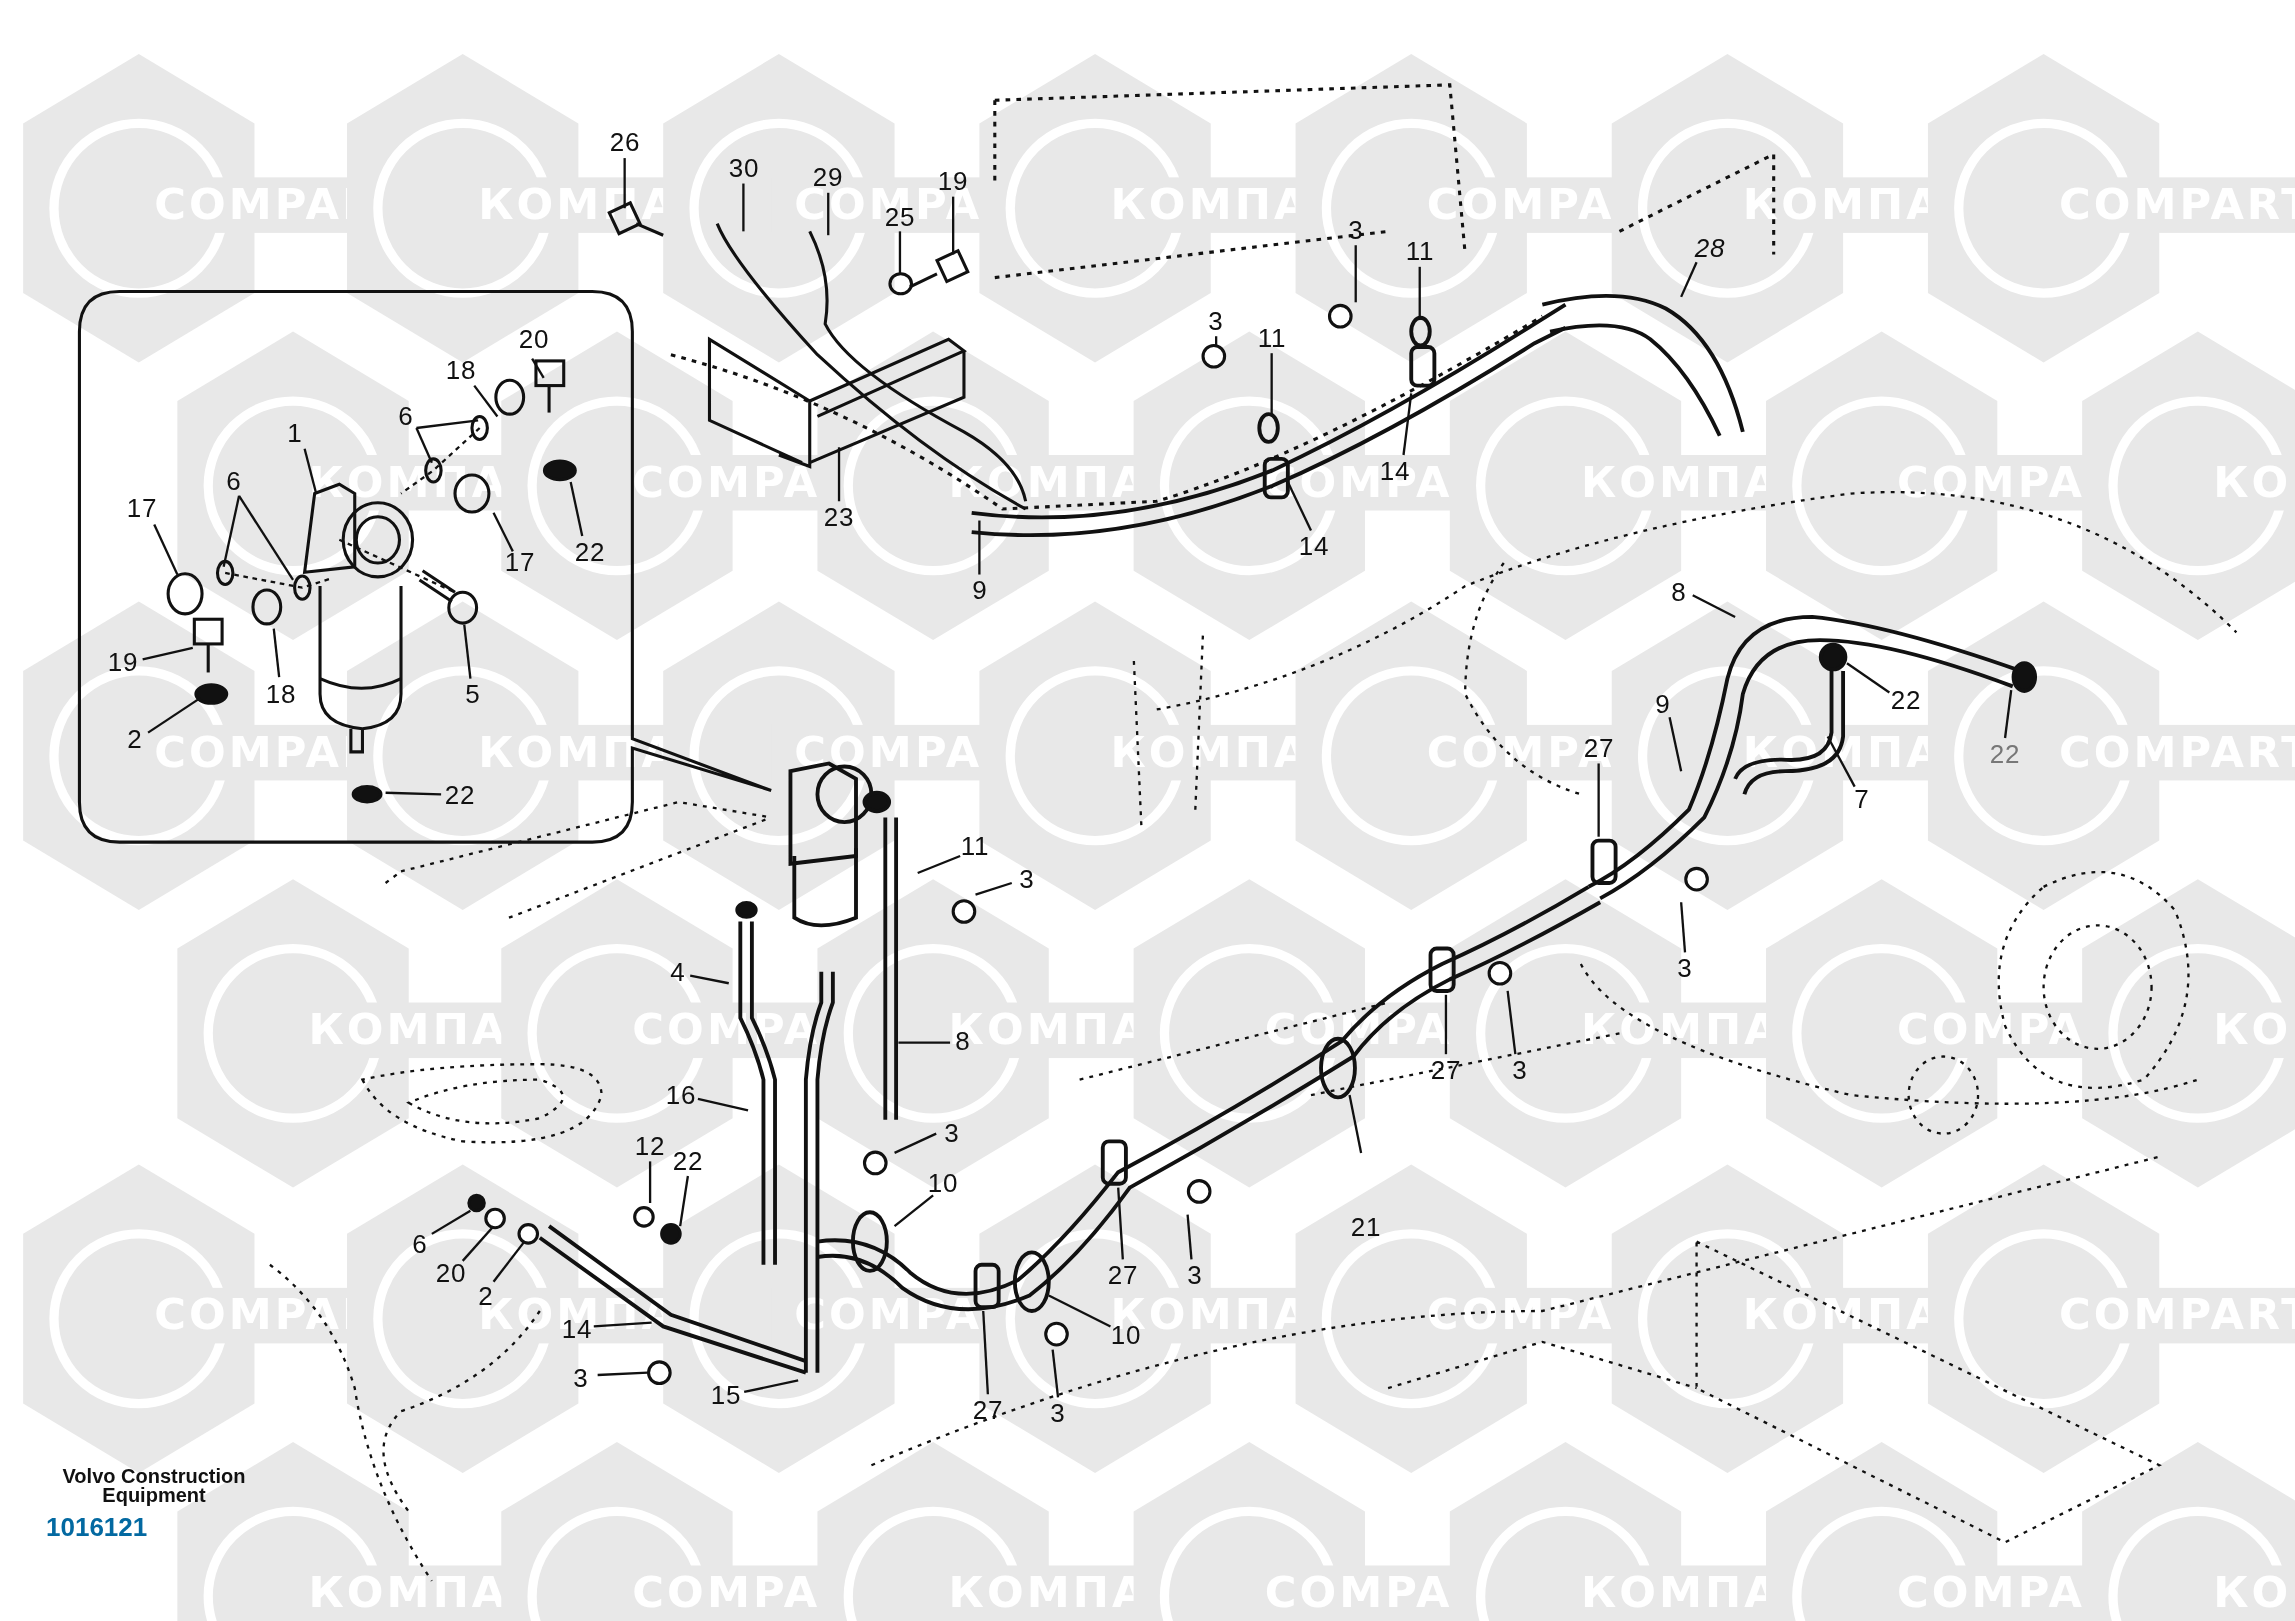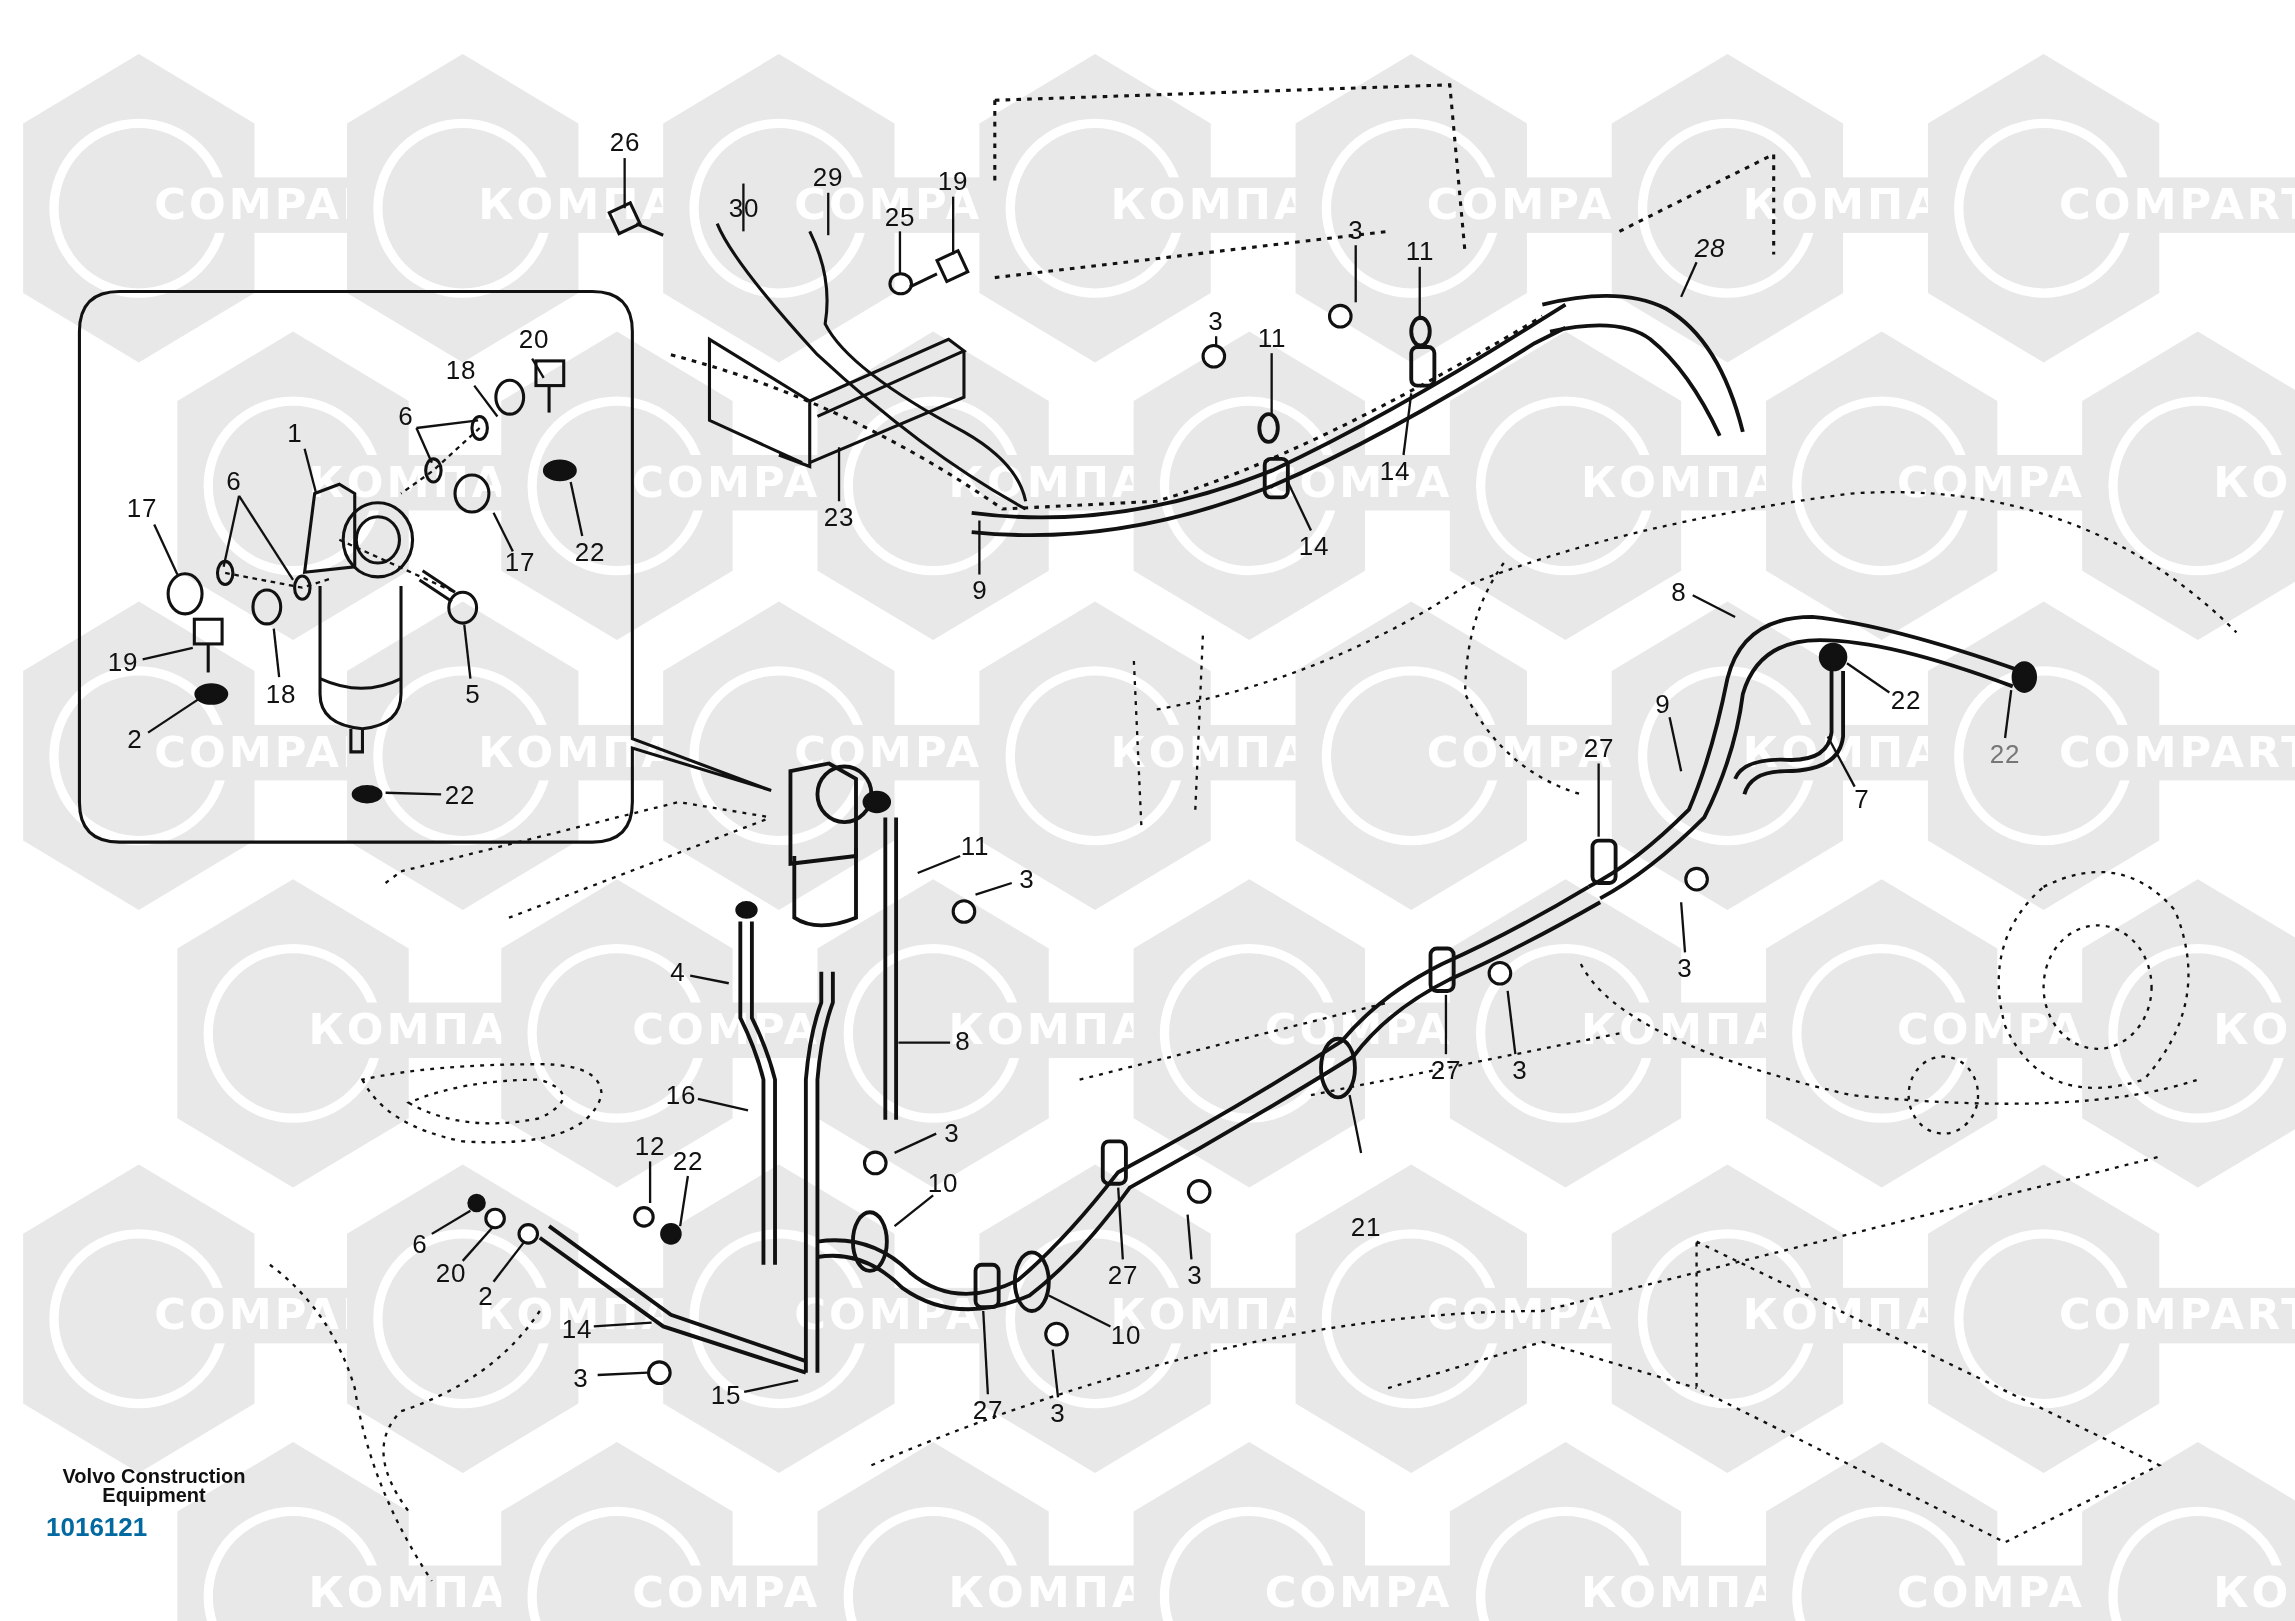--- a/index.html
+++ b/index.html
@@ -484,21 +484,21 @@
       <div class="callout" style="left: 234px; top: 481px;">6</div>
       <div class="callout" style="left: 142px; top: 508px;">17</div>
       <div class="callout" style="left: 520px; top: 562px;">17</div>
       <div class="callout" style="left: 590px; top: 552px;">22</div>
       <div class="callout" style="left: 123px; top: 662px;">19</div>
       <div class="callout" style="left: 281px; top: 694px;">18</div>
       <div class="callout" style="left: 473px; top: 694px;">5</div>
       <div class="callout" style="left: 135px; top: 739px;">2</div>
       <div class="callout" style="left: 460px; top: 795px;">22</div>
       <div class="callout" style="left: 625px; top: 142px;">26</div>
-      <div class="callout" style="left: 744px; top: 168px; margin-top: 40px;">30</div>
+      <div class="callout" style="left: 744px; top: 168px;">30</div>
       <div class="callout" style="left: 828px; top: 177px;">29</div>
       <div class="callout" style="left: 953px; top: 181px;">19</div>
       <div class="callout" style="left: 900px; top: 217px;">25</div>
       <div class="callout" style="left: 1356px; top: 230px;">3</div>
       <div class="callout" style="left: 1420px; top: 251px;">11</div>
       <div class="callout" style="left: 1710px; top: 248px; font-style: italic;">28</div>
       <div class="callout" style="left: 1216px; top: 321px;">3</div>
       <div class="callout" style="left: 1272px; top: 338px;">11</div>
       <div class="callout" style="left: 1395px; top: 471px;">14</div>
       <div class="callout" style="left: 839px; top: 517px;">23</div>

